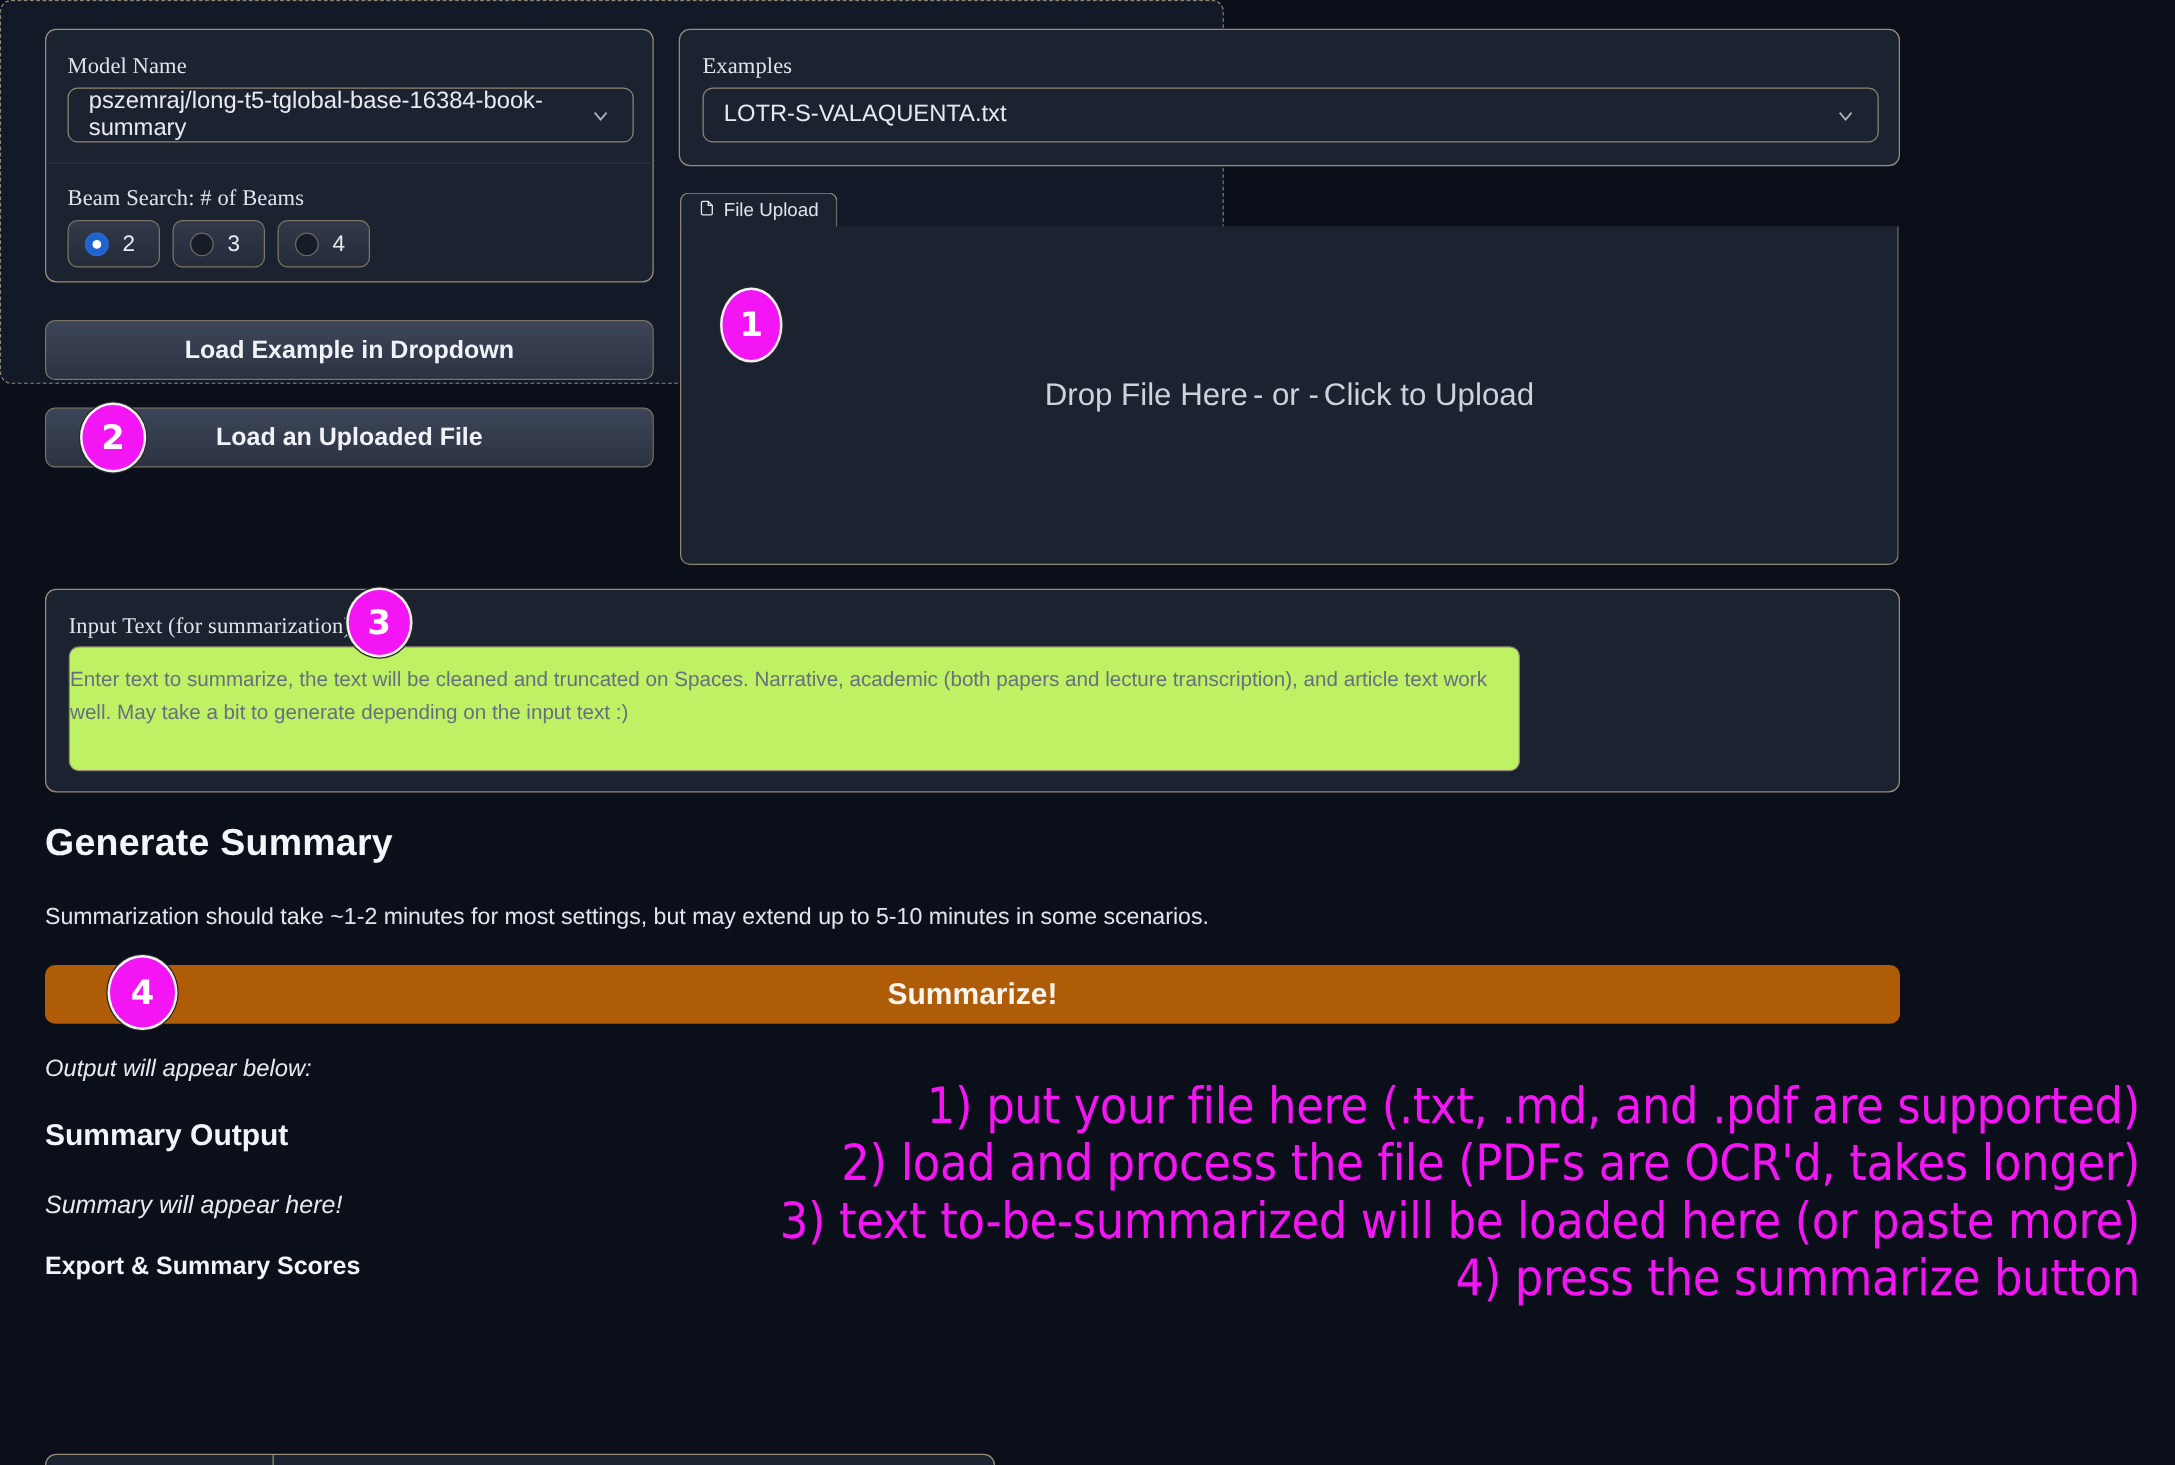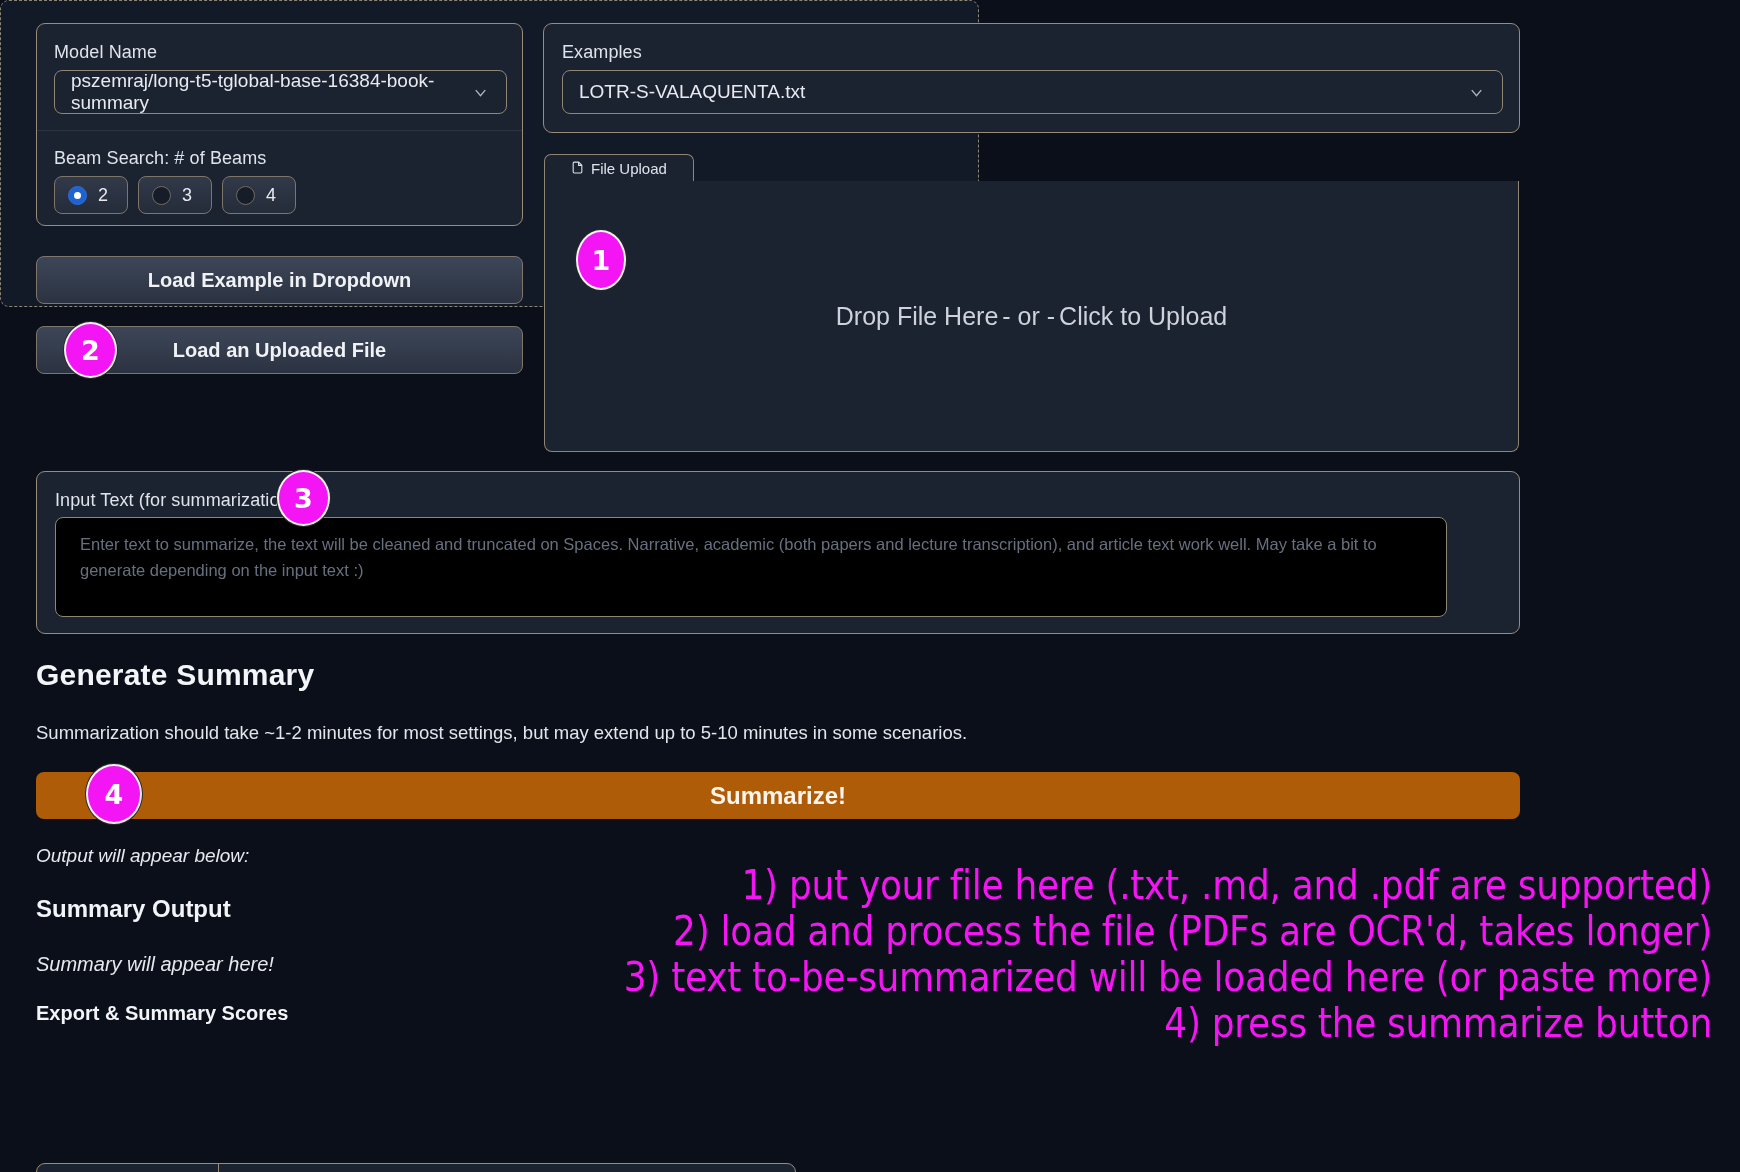--- a/index.html
+++ b/index.html
@@ -28,20 +28,21 @@
     background: #1b2230;
     border: 1px solid #9a8c78;
     border-radius: 9px;
     box-sizing: border-box;
   }
 
   .field-label {
     font-size: 18px;
     color: #dfe3ea;
     letter-spacing: .1px;
+    font-family: Liberation Serif, serif;
   }
 
   .control {
     background: #1b2230;
     border: 1px solid #8f8674;
     border-radius: 8px;
     box-sizing: border-box;
     display: flex;
     align-items: center;
     padding: 0 16px;
@@ -135,21 +136,21 @@
     position: absolute;
     left: 544px; top: 154px;
     height: 28px;
     background: #1b2230;
     border: 1px solid #8f8674;
     border-bottom: none;
     border-radius: 7px 7px 0 0;
     display: flex;
     align-items: center;
     gap: 7px;
-    padding: 0 26px;
+    padding: 0 14px;
     font-size: 15px;
     color: #dfe3ea;
     box-sizing: border-box;
   }
   #upload-inner {
     position: absolute;
     left: 544px; top: 181px;
     width: 975px; height: 271px;
     background: #1b2230;
     border: 1px solid #8f8674;
@@ -165,26 +166,26 @@
     font-size: 25px;
     line-height: 1.4;
   }
 
   
   #input-panel { left: 36px; top: 471px; width: 1484px; height: 163px; }
   #input-label { position: absolute; left: 18px; top: 18px; }
   #input-textarea {
     position: absolute;
     left: 18px; top: 45px;
-    width: 1392px; height: 100px;
-    background: #000000;
+    width: 1161px; height: 100px;
+    background: #bef264;
     border: 1px solid #8f8674;
     border-radius: 8px;
     box-sizing: border-box;
-    padding: 14px 24px;
+    padding: 14px 0;
     font-size: 16.5px;
     color: #67707f;
     line-height: 1.55;
   }
 
   
   #generate-heading {
     position: absolute;
     left: 36px; top: 658px;
     font-size: 30px;

